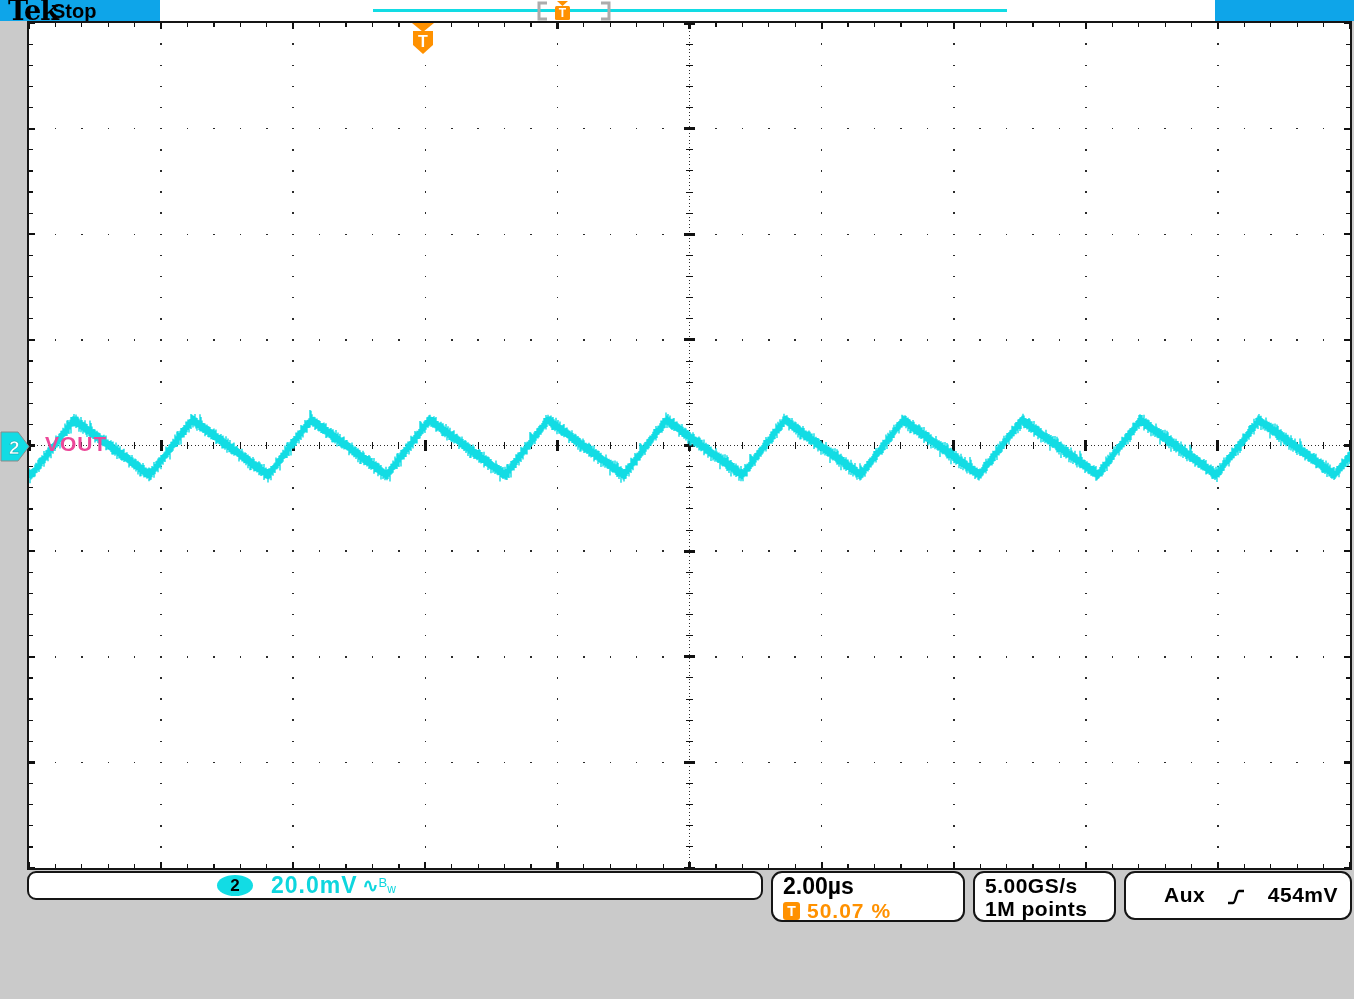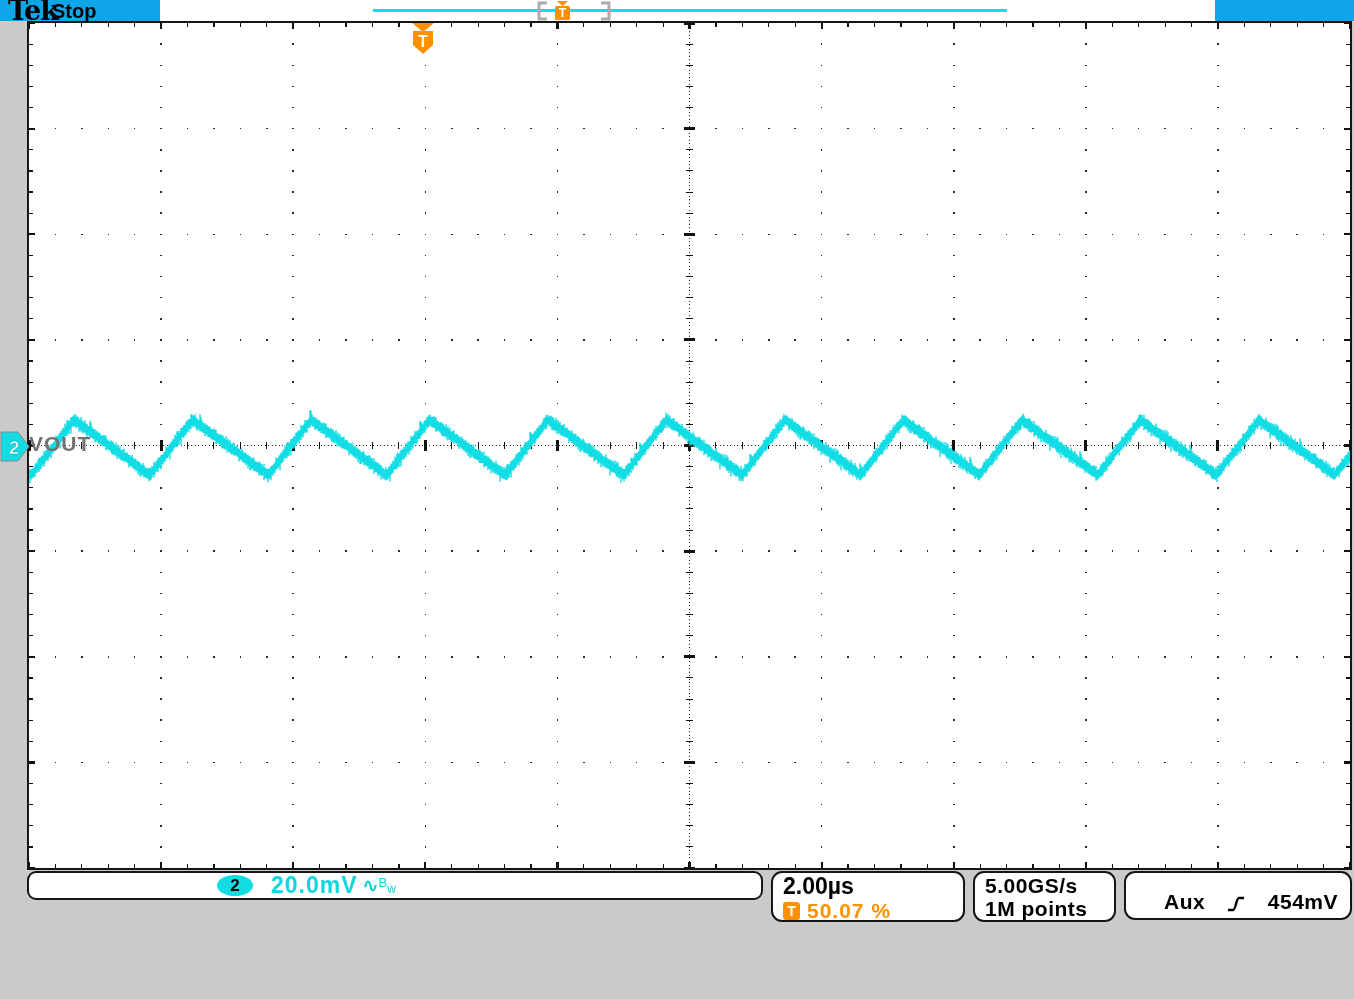--- a/index.html
+++ b/index.html
@@ -15,30 +15,30 @@
   .record-line{position:absolute;left:373px;top:9px;width:634px;height:3px;background:#12DCE4;}
   .bracket-svg{position:absolute;left:534px;top:0;}
   .tek{position:absolute;left:8px;top:-5px;font-family:"DejaVu Serif",serif;font-weight:bold;
        font-size:27px;letter-spacing:-1px;color:#000;}
   .stop{position:absolute;left:52px;top:0px;font-weight:bold;font-size:20px;color:#000;}
   
   .graticule{position:absolute;left:27px;top:21px;width:1325px;height:849px;
     background:#fff;border:2px solid #151515;box-sizing:border-box;}
   #grid-svg{position:absolute;left:0;top:0;}
   .trig-marker{position:absolute;left:381px;top:0px;z-index:5;}
-  .vout{position:absolute;left:0;top:409px;font-size:21px;font-weight:bold;color:#737373;
+  .vout{position:absolute;left:16px;top:409px;font-size:21px;font-weight:bold;color:#ec4899;
         letter-spacing:1px;z-index:4;}
   .ch-arrow{position:absolute;left:0;top:431px;z-index:6;}
   
   .box{position:absolute;background:#fff;border:2px solid #151515;box-sizing:border-box;}
   .box1{left:27px;top:871px;width:736px;height:29px;border-radius:9px;display:flex;align-items:center;}
   .box2{left:771px;top:871px;width:194px;height:51px;border-radius:11px;padding:1px 0 12px 10px;}
   .box3{left:973px;top:871px;width:143px;height:51px;border-radius:11px;padding:1px 0 1px 10px;}
   .box4{left:1124px;top:871px;width:228px;height:49px;border-radius:11px;
-        display:flex;align-items:flex-end;justify-content:space-between;
+        display:flex;align-items:center;justify-content:space-between;
         padding:3px 12px 4px 38px;}
   .chbadge{margin-left:188px;width:36px;height:21px;border-radius:50%;background:#12DCE4;
     color:#000;font-weight:bold;font-size:17px;display:flex;align-items:center;justify-content:center;}
   .chscale{margin-left:18px;color:#0ED6DE;font-weight:bold;font-size:23px;letter-spacing:1px;}
   .coupling{margin-left:5px;color:#0ED6DE;font-weight:bold;font-size:19px;}
   .bwsym{color:#0ED6DE;font-weight:normal;}
   .bwsym .b{font-size:13px;vertical-align:6px;}
   .bwsym .w{font-size:12px;vertical-align:0px;}
   .tb{font-size:23px;font-weight:bold;color:#000;line-height:24px;}
   .trigline{display:flex;align-items:center;gap:7px;margin-top:1px;}

